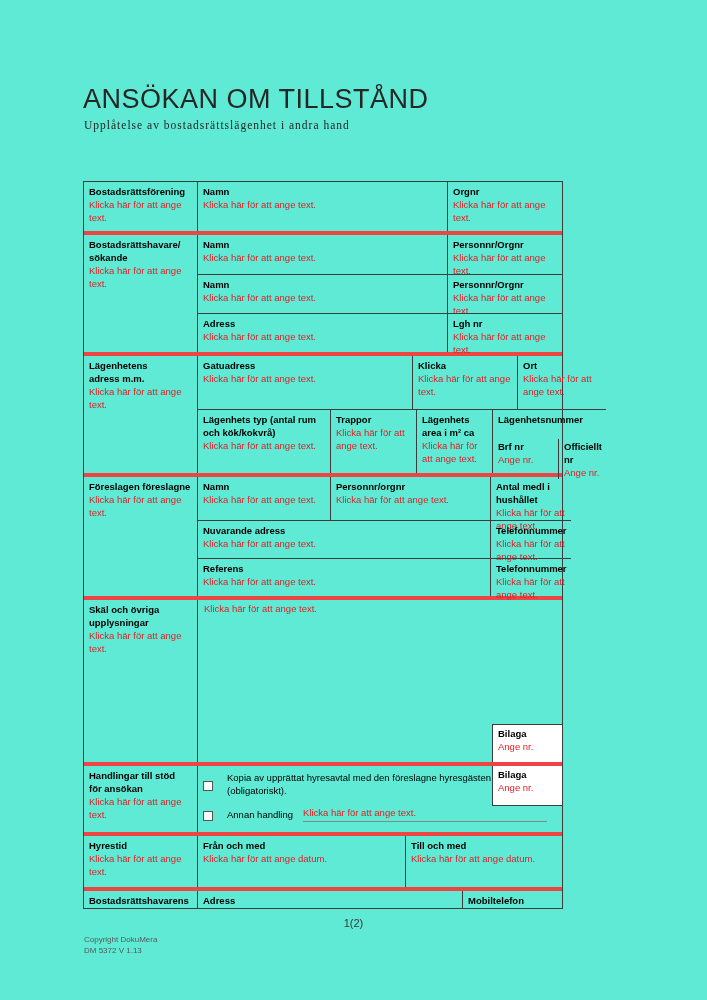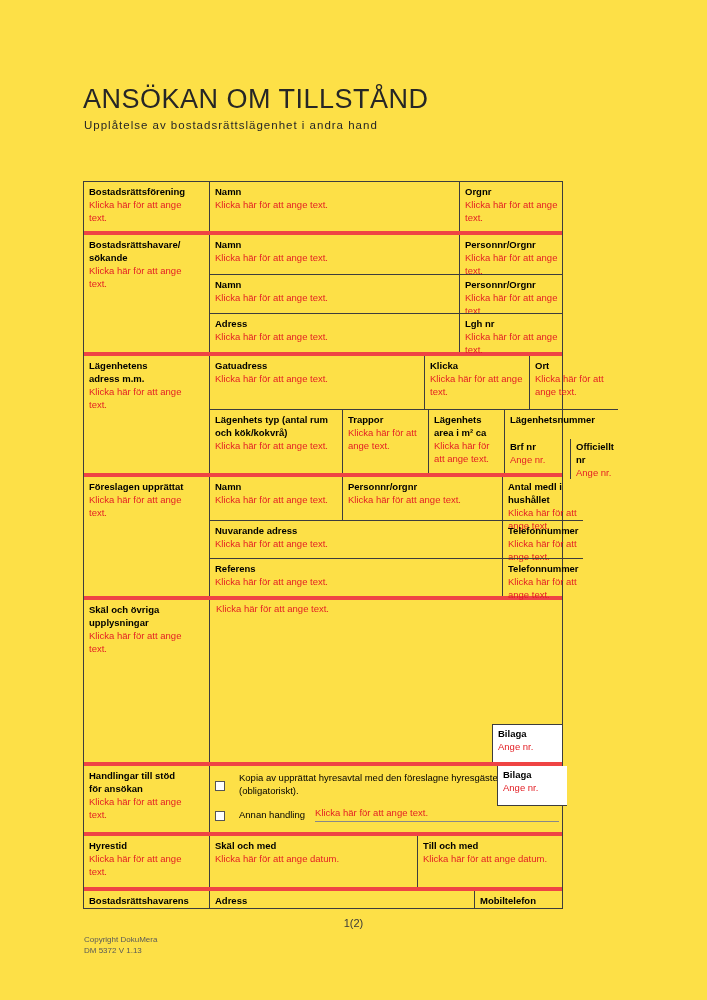--- a/index.html
+++ b/index.html
@@ -1,37 +1,37 @@
 <!DOCTYPE html>
 <html lang="sv"><head>
 <meta charset="utf-8">
 <style>
   * { margin:0; padding:0; box-sizing:border-box; }
   html,body { background:#fff; }
   .page {
-    position:relative; width:707px; height:1000px; background:#fde047;
+    position:relative; width:707px; height:1000px; background:#5eead4;
     font-family:"Liberation Sans", sans-serif; color:#000; overflow:hidden;
   }
   .doc-title {
     position:absolute; left:83px; top:84px;
     font-size:27px; font-weight:400; letter-spacing:0.5px; color:#262626;
     white-space:nowrap;
   }
   .doc-subtitle {
     position:absolute; left:84px; top:119px;
-    font-size:11.5px; letter-spacing:1px; color:#262626; white-space:nowrap;
+    font-size:11.5px; letter-spacing:1px; color:#262626; white-space:nowrap;font-family:Liberation Serif, serif;
   }
   .form-table {
     position:absolute; left:83px; top:181px; width:480px;
     border:1px solid #3d3d3d; font-size:9.5px; line-height:13px;
   }
   .sec { display:flex; }
   .sec + .sec { border-top:4px solid #ef4444; }
   .label-col { width:113px; flex:0 0 113px; padding:3px 4px 0 5px; }
-  .sec-body { flex:1; border-left:1px solid #3d3d3d; display:flex; flex-direction:column; position:relative;margin-left:12px; }
+  .sec-body { flex:1; border-left:1px solid #3d3d3d; display:flex; flex-direction:column; position:relative; }
   .subrow { display:flex; }
   .subrow + .subrow { border-top:1px solid #3d3d3d; }
   .cell { padding:3px 4px 0 5px; }
   .cell + .cell { border-left:1px solid #3d3d3d; }
   .b { font-weight:700; color:#000; }
   .red { color:#e31e24; }
   .h50{height:49px} .h39{height:39px} .h53{height:53px} .h64{height:64px}
   .h43{height:43px} .h38{height:38px} .h166{height:166px} .h70{height:70px}
   .h55{height:55px} .h21{height:21px}
   .w249{width:249px; flex:0 0 249px} .w214{width:214px; flex:0 0 214px}
@@ -192,21 +192,21 @@
                 <div class="red">Ange nr.</div>
               </div>
             </div>
           </div>
         </div>
       </div>
     </div>
 
     <div class="sec">
       <div class="label-col">
-        <div class="b">Föreslagen upprättat</div>
+        <div class="b">Föreslagen föreslagne</div>
         <div class="red">Klicka här för att ange text.</div>
       </div>
       <div class="sec-body">
         <div class="subrow h43">
           <div class="cell w132">
             <div class="b">Namn</div>
             <div class="red">Klicka här för att ange text.</div>
           </div>
           <div class="cell w160">
             <div class="b">Personnr/orgnr</div>
@@ -281,21 +281,21 @@
     </div>
 
     <div class="sec h55">
       <div class="label-col">
         <div class="b">Hyrestid</div>
         <div class="red">Klicka här för att ange text.</div>
       </div>
       <div class="sec-body">
         <div class="subrow grow">
           <div class="cell w207">
-            <div class="b">Skäl och med</div>
+            <div class="b">Från och med</div>
             <div class="red">Klicka här för att ange datum.</div>
           </div>
           <div class="cell grow">
             <div class="b">Till och med</div>
             <div class="red">Klicka här för att ange datum.</div>
           </div>
         </div>
       </div>
     </div>
 

